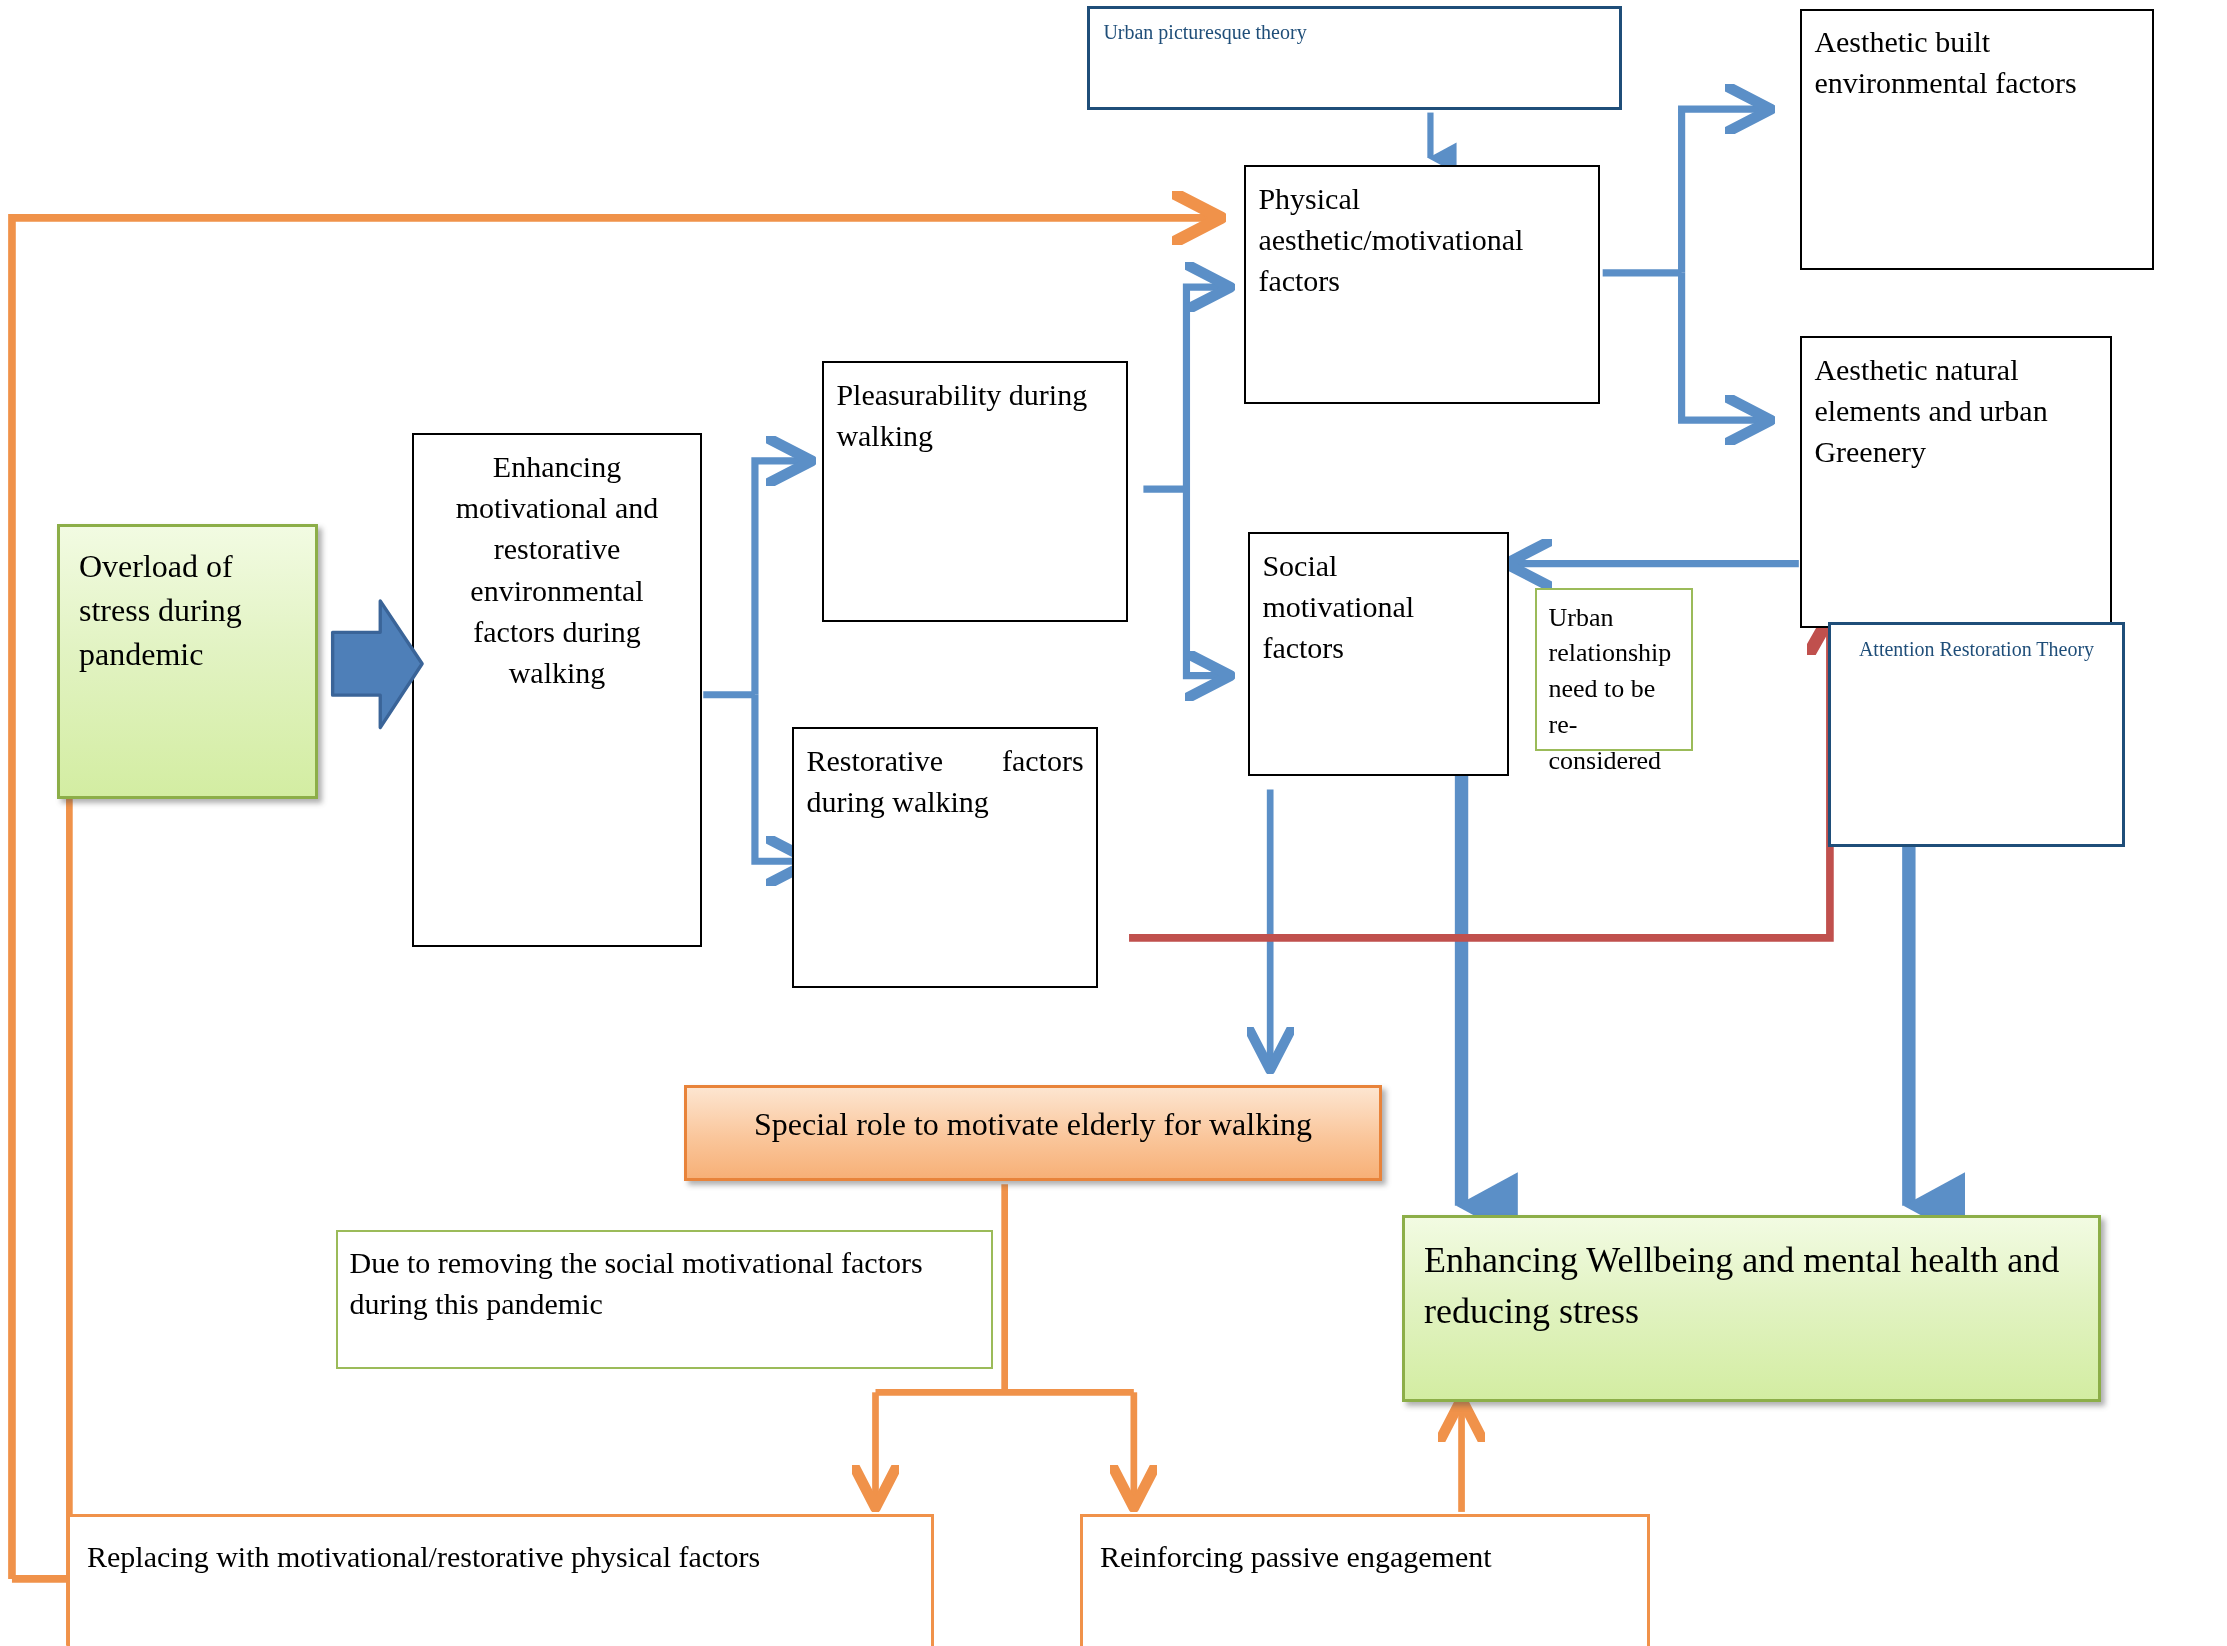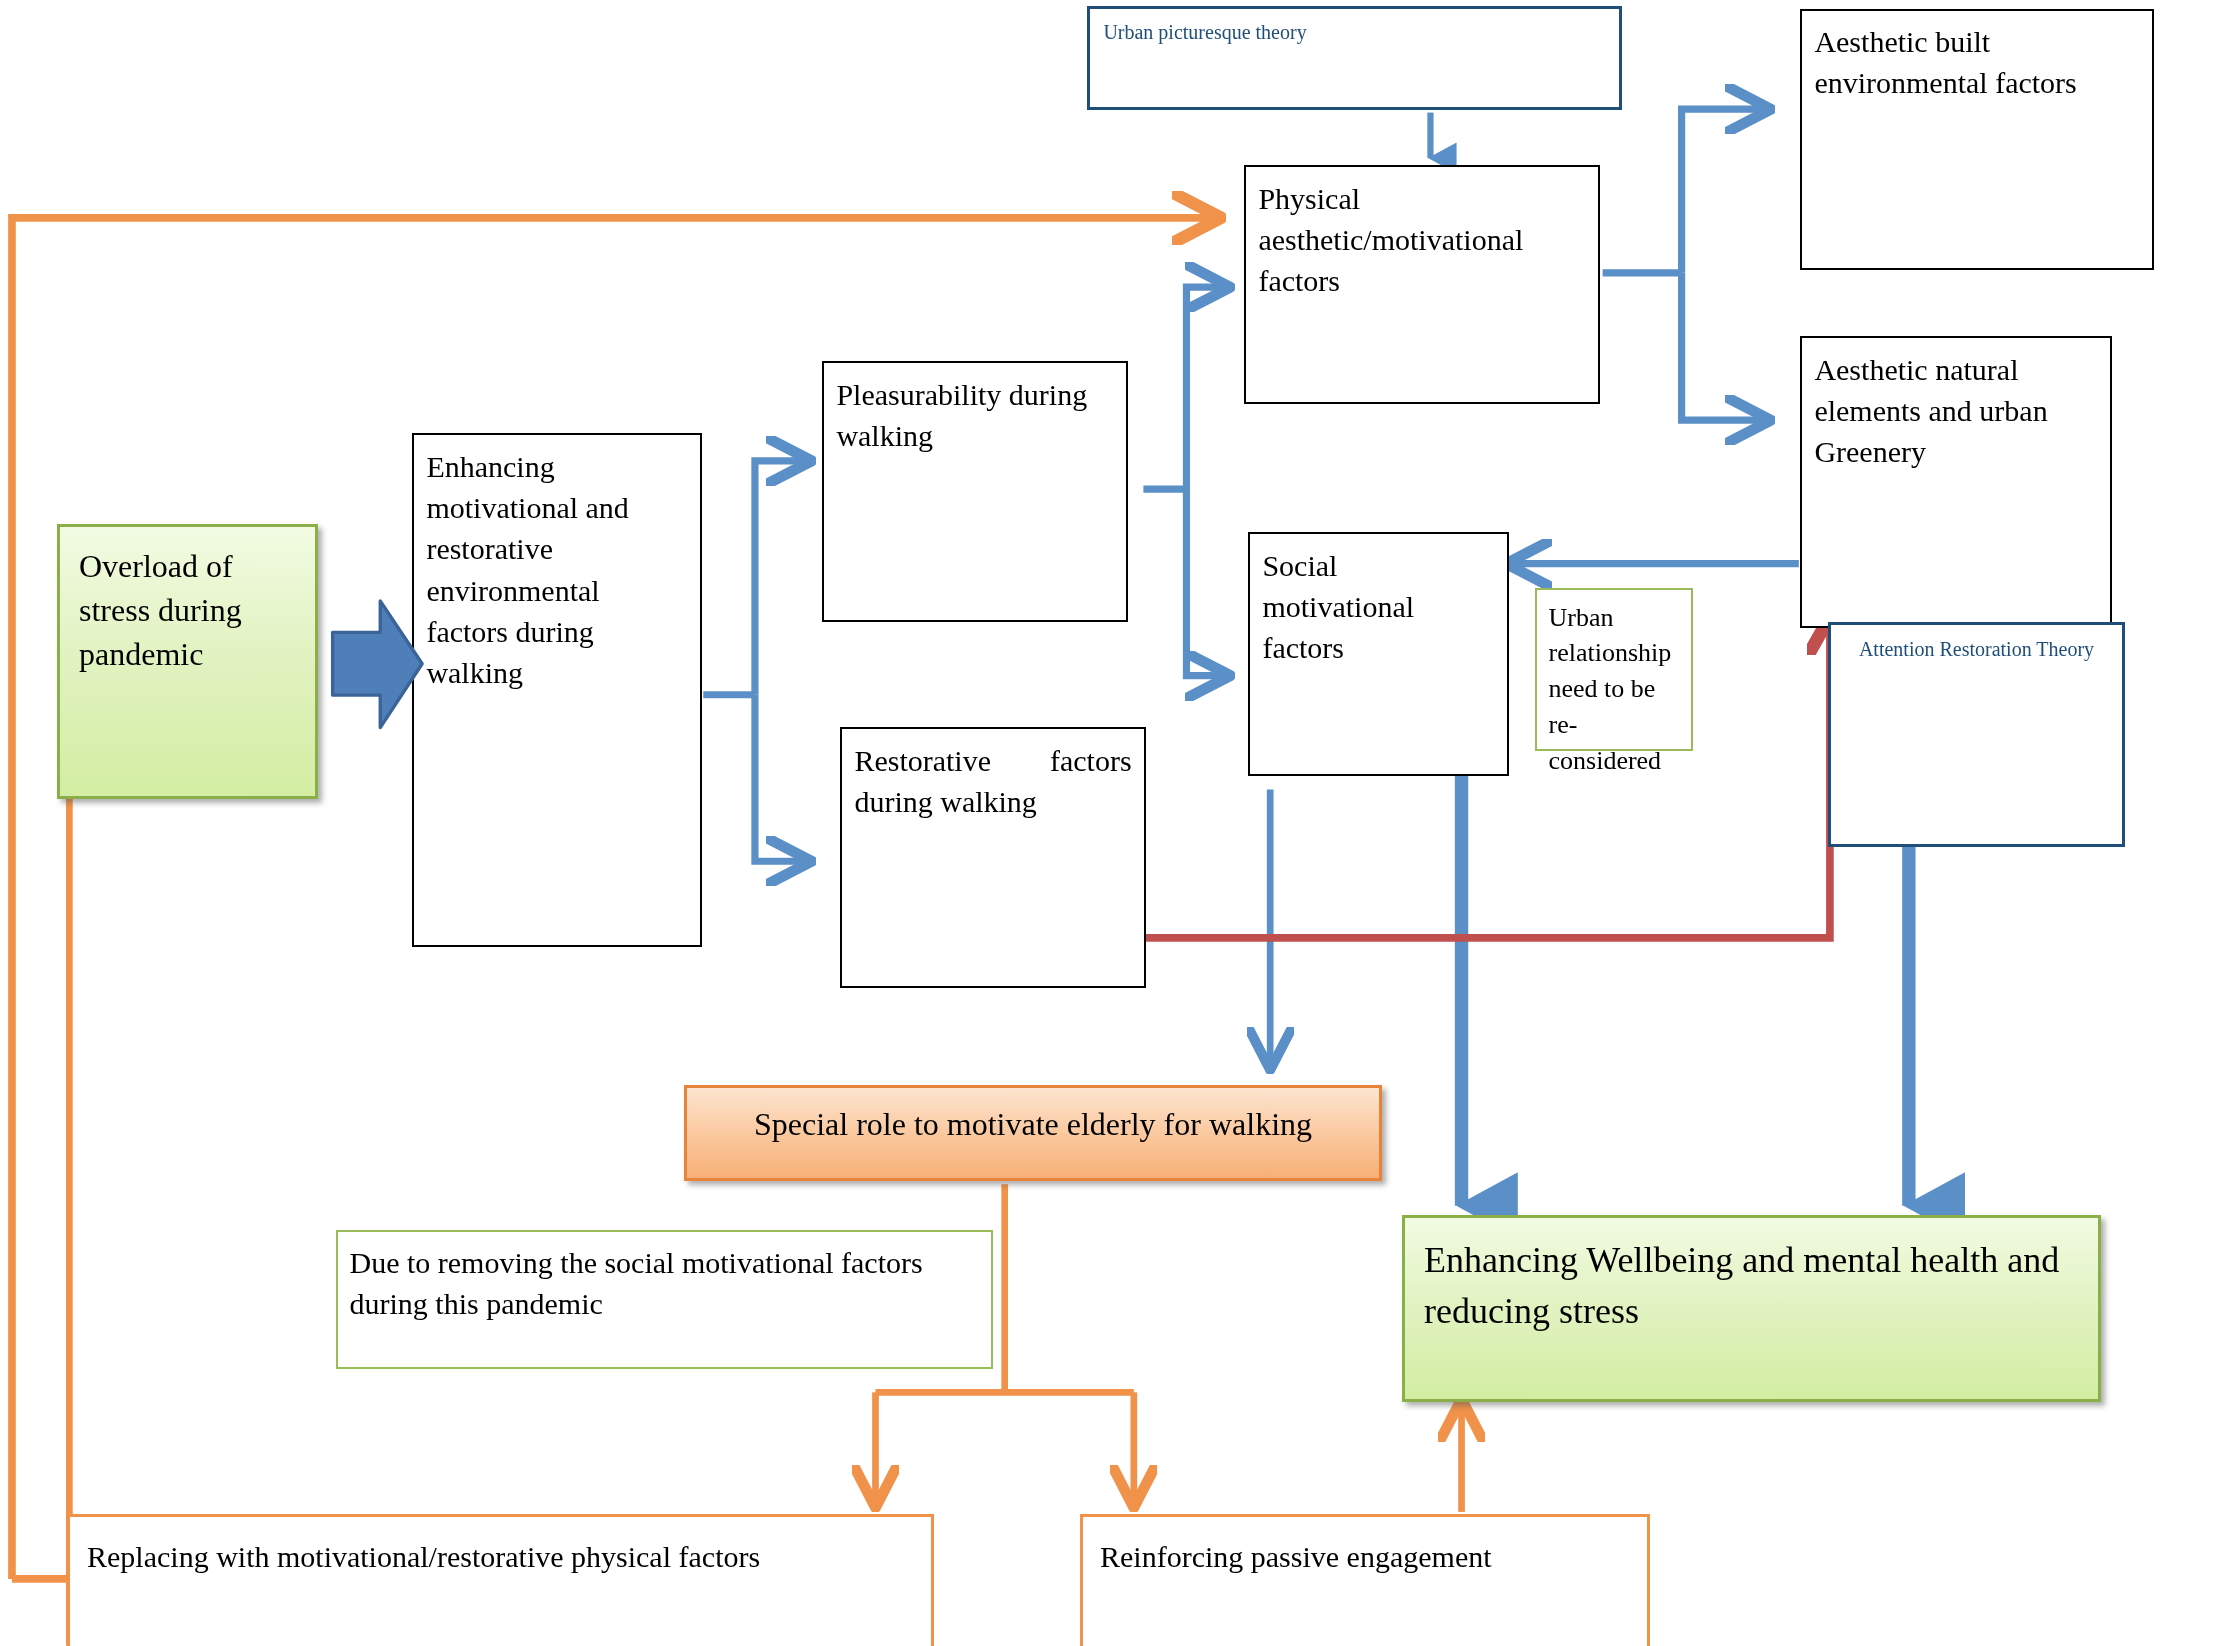--- a/index.html
+++ b/index.html
@@ -166,29 +166,29 @@
   </div>
 
   <div class="node box-plain" style="left:1244px; top:165px; width:356px; height:239px;">
     <span class="txt">Physical aesthetic/motivational factors</span>
   </div>
 
   <div class="node box-plain" style="left:822px; top:361px; width:306px; height:261px;">
     <span class="txt">Pleasurability during walking</span>
   </div>
 
-  <div class="node box-plain justify" style="left:840px; top:727px; width:306px; height:261px;">
+  <div class="node box-plain justify" style="left:792px; top:727px; width:306px; height:261px;">
     <span class="txt">Restorative factors during walking</span>
   </div>
 
   <div class="node box-plain" style="left:1248px; top:532px; width:261px; height:244px;">
     <span class="txt">Social motivational factors</span>
   </div>
 
-  <div class="node box-plain" style="left:412px; top:433px; width:290px; height:514px;">
+  <div class="node box-plain" style="left:412px; top:433px; width:290px; height:514px;text-align:center;">
     <span class="txt">Enhancing motivational and restorative environmental factors during walking</span>
   </div>
 
   <div class="node box-fill-green" style="left:57px; top:524px; width:261px; height:275px;">
     <span class="txt">Overload of stress during pandemic</span>
   </div>
 
   <svg class="node" style="left:325px; top:586px; width:100px; height:156px;" viewBox="0 0 210 325">
     <path d="M 16 96 L 116 96 L 116 30 L 204 162 L 116 296 L 116 228 L 16 228 Z" fill="#4E7FB8" stroke="#3A6498" stroke-width="7" stroke-linejoin="round"></path>
   </svg>

